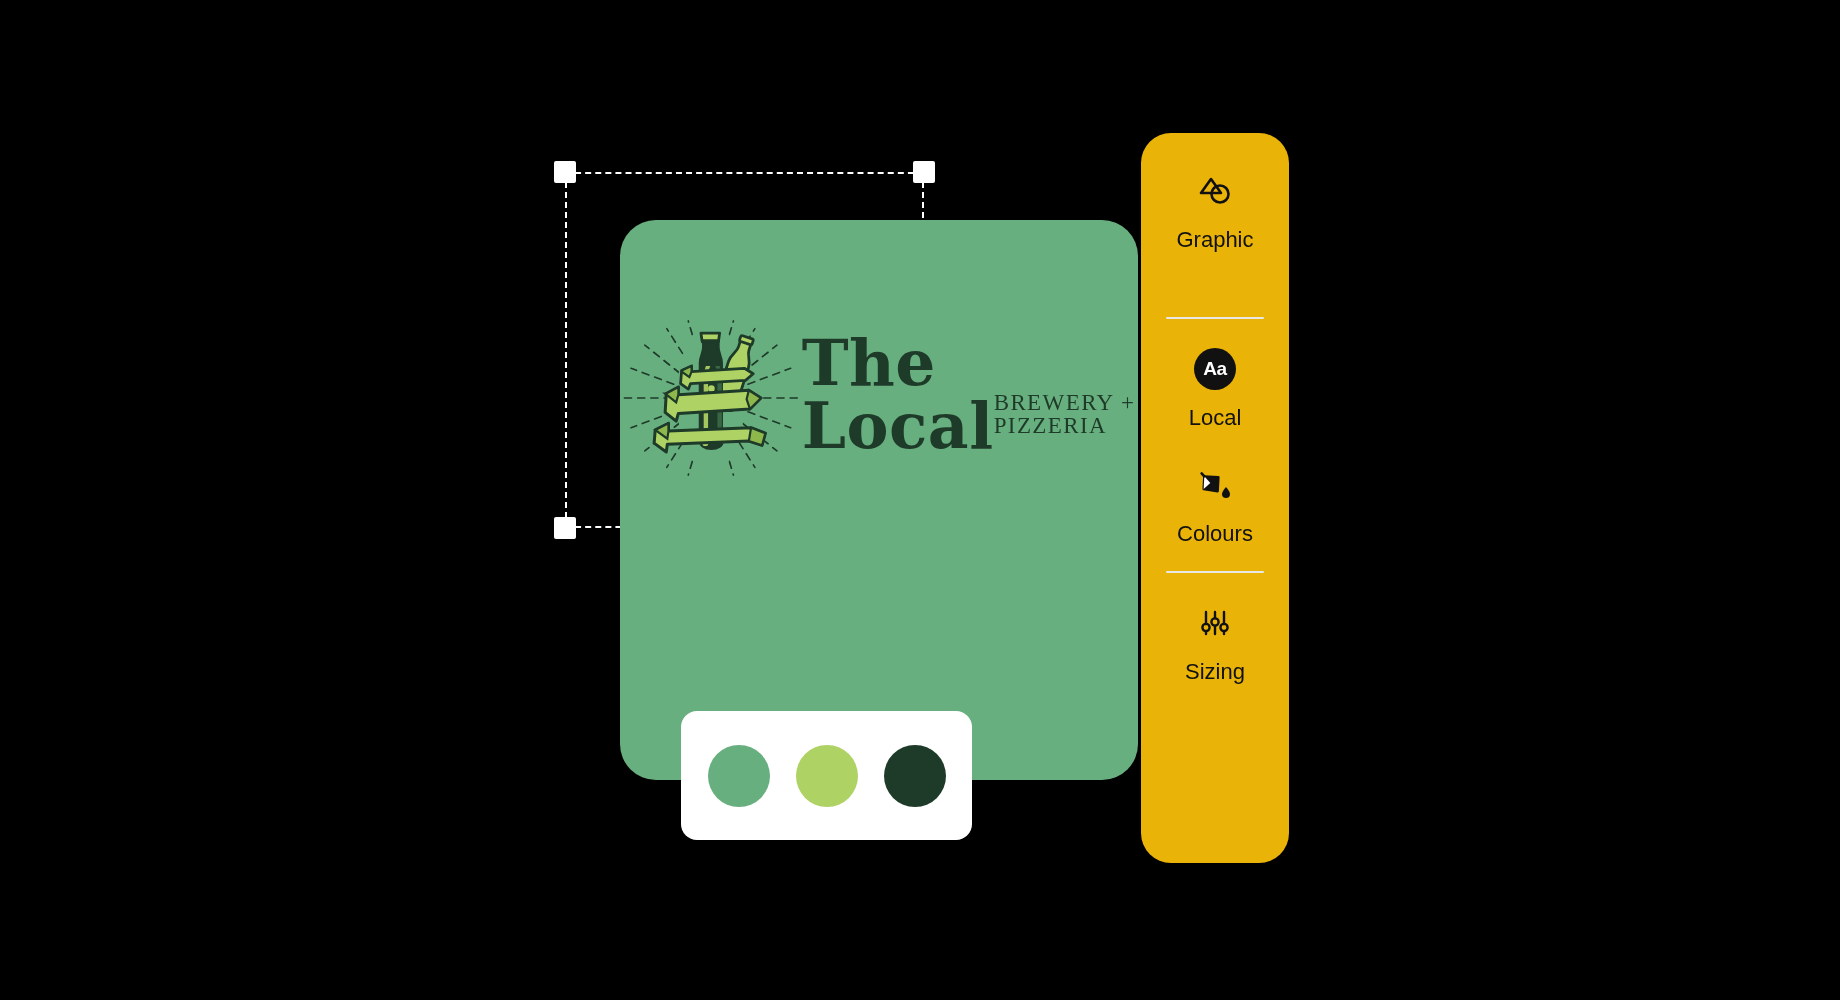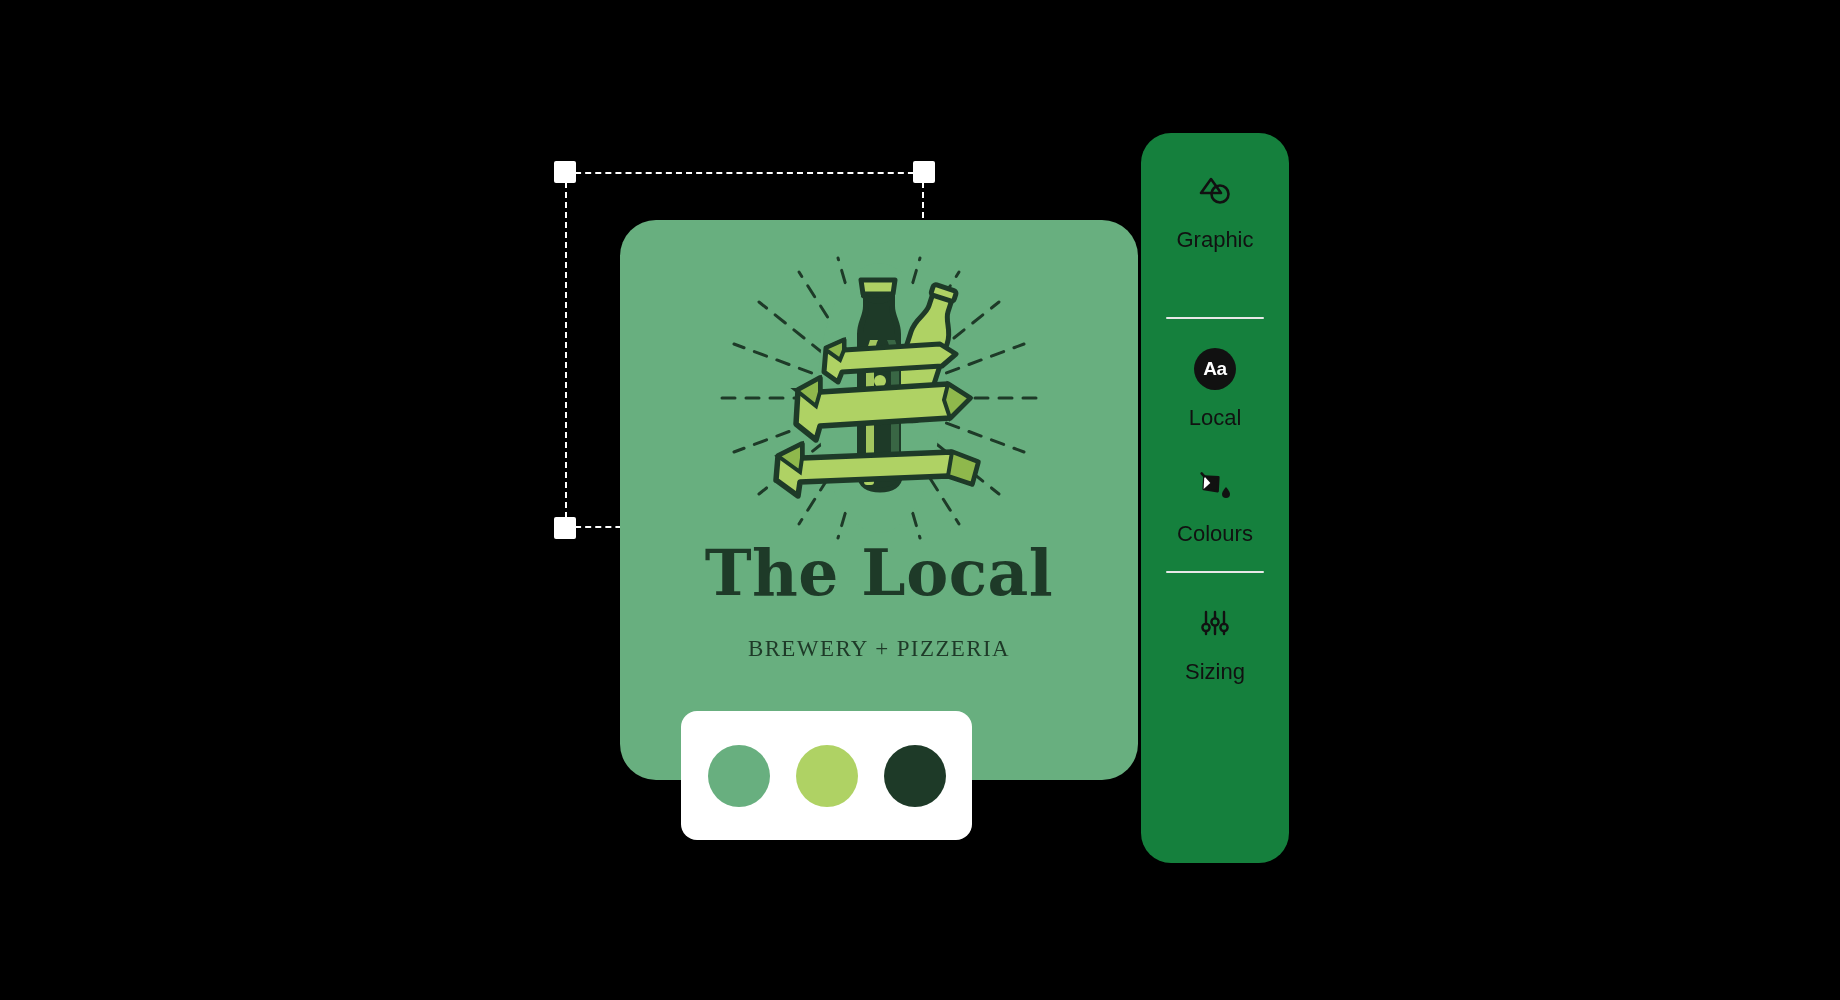--- a/index.html
+++ b/index.html
@@ -70,21 +70,21 @@
   #artboard-bg {
     position: absolute;
     inset: 0;
   }
   #logo-wrap {
     position: absolute;
     left: 0;
     right: 0;
     top: 28px;
     display: flex;
-    flex-direction: column;
+    flex-direction: row;
     align-items: center;
   }
   #logo-art {
     display: block;
   }
   #logo-title {
     margin-top: -6px;
     font-family: "DejaVu Serif", "Liberation Serif", serif;
     font-weight: 700;
     font-size: 63px;
@@ -280,21 +280,21 @@
       <div id="logo-sub" style="color: rgb(30, 58, 40);">BREWERY + PIZZERIA</div>
     </div>
   </div>
 
   <div id="swatch-panel" style="background: rgb(255, 255, 255);">
     <div class="swatch" style="background: rgb(104, 175, 127);"></div>
     <div class="swatch" style="background: rgb(175, 210, 100);"></div>
     <div class="swatch" style="background: rgb(30, 58, 40);"></div>
   </div>
 
-  <div id="tool-panel" style="background: #15803d;">
+  <div id="tool-panel" style="background: #eab308;">
 
     <div class="tool-item">
       <div class="tool-icon">
         <svg width="34" height="30" viewBox="0 0 34 30">
           <path d="M3 17 L13 3 L23 17 Z" fill="none" stroke="#111111" stroke-width="2.6" stroke-linejoin="round"></path>
           <circle cx="22" cy="18" r="8.5" fill="none" stroke="#111111" stroke-width="2.6"></circle>
         </svg>
       </div>
       <div class="tool-label">Graphic</div>
     </div>

